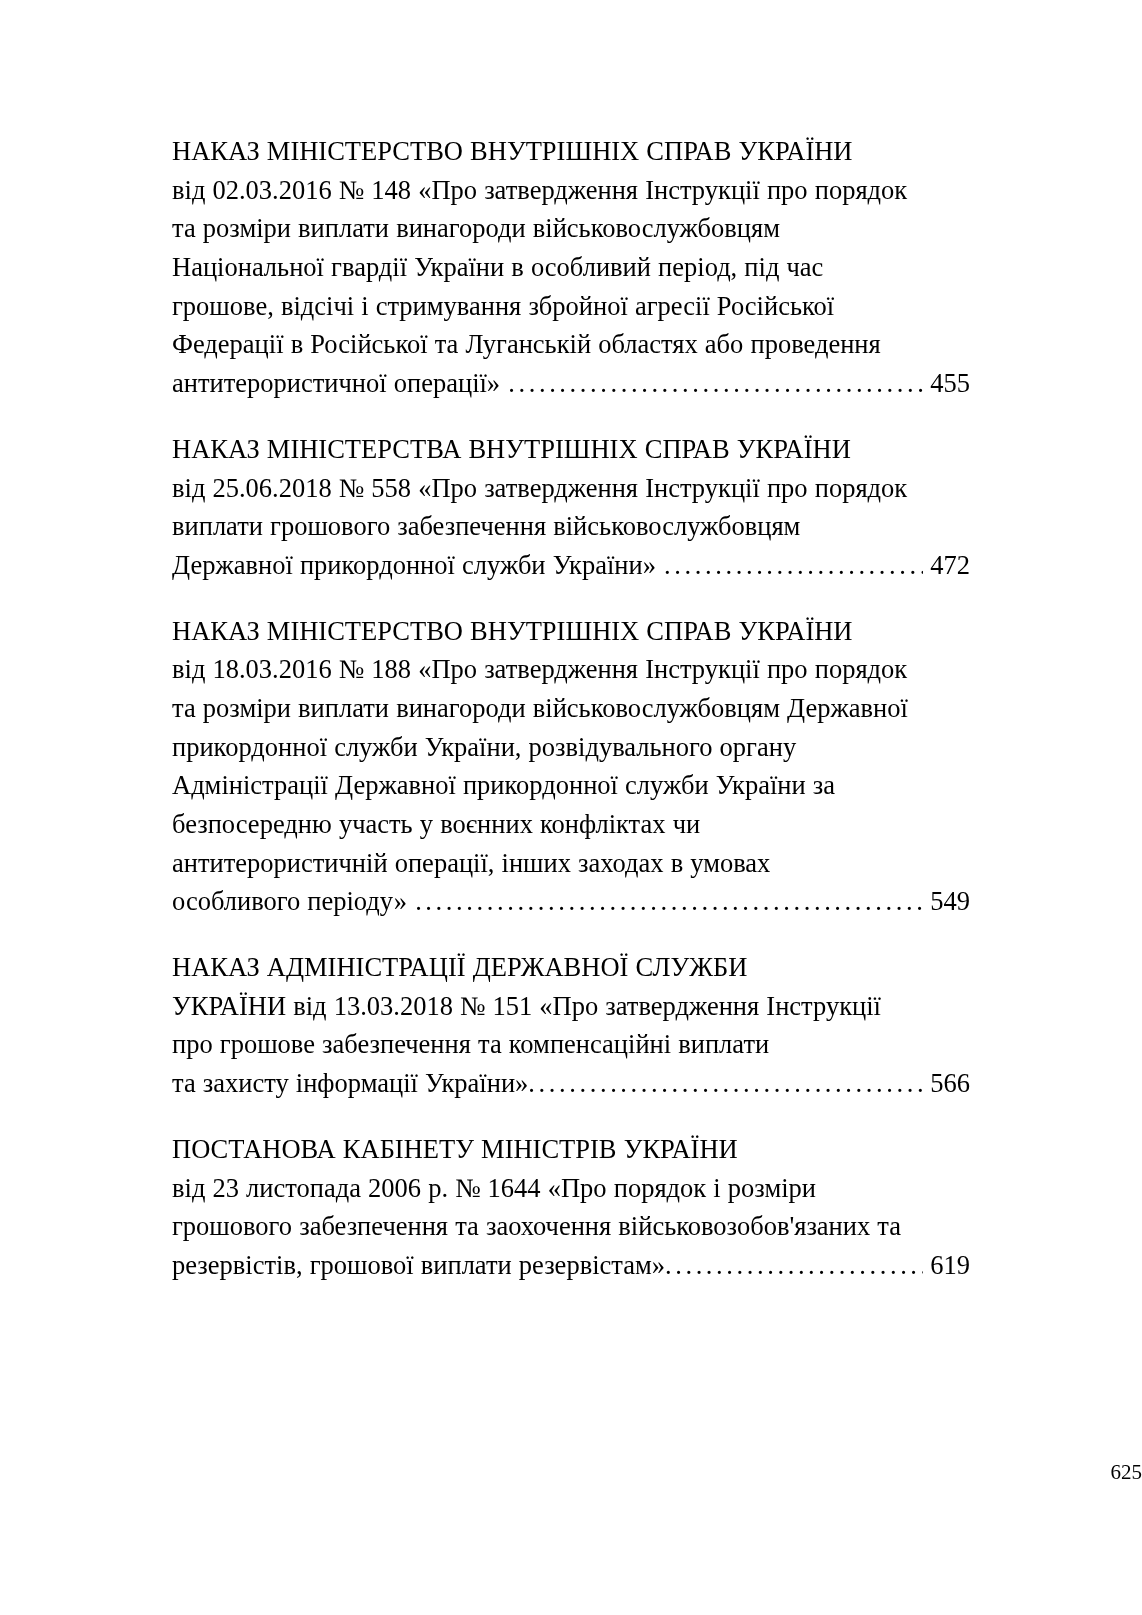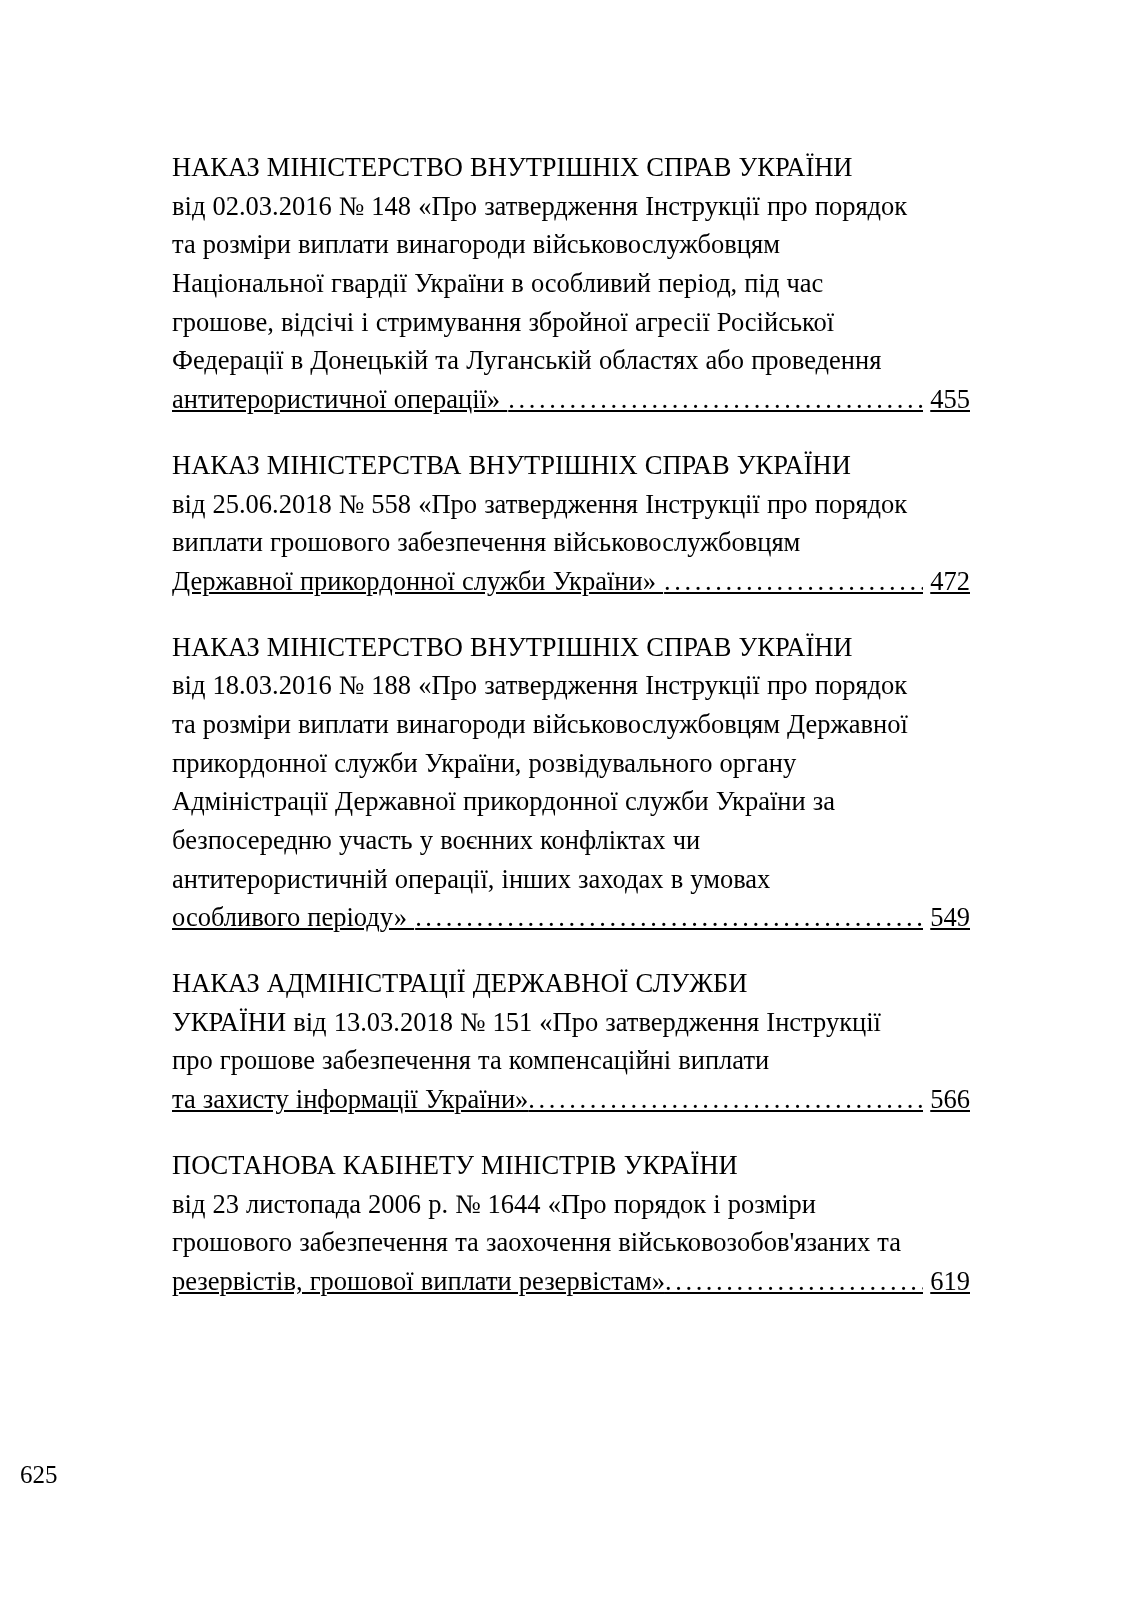--- a/index.html
+++ b/index.html
@@ -17,39 +17,38 @@
     width: 1142px;
     height: 1615px;
     margin: 0 auto;
     background: #ffffff;
     overflow: hidden;
     box-sizing: border-box;
   }
   .content {
     position: absolute;
     left: 172px;
-    top: 148px;
+    top: 132px;
     width: 798px;
   }
   .toc-entry {
     margin: 0 0 27px 0;
     font-size: 26.5px;
     line-height: 1.46;
     text-align: left;
     word-spacing: 0.5px;
   }
   .toc-entry:last-child {
     margin-bottom: 0;
   }
   
   .leader-line {
     display: flex;
     align-items: baseline;
     width: 100%;
-    text-decoration: underline;
   }
   .leader-tail {
     white-space: pre;
     flex: 0 0 auto;
   }
   .leader-dots {
     flex: 1 1 auto;
     overflow: hidden;
     white-space: nowrap;
     font-size: 26.5px;
@@ -66,40 +65,39 @@
     padding-left: 6px;
   }
   .no-space-leader .leader-dots {
     margin-left: 0;
   }
   .footer {
     position: absolute;
     left: 0;
     right: 0;
     top: 1462px;
-    text-align: left;
-    font-size: 25px;
+    text-align: right;
+    font-size: 21px;
     line-height: 1;
-    padding-left: 20px;
   }
 </style>
 </head>
 <body>
 
 <div class="page">
 
   <div class="content">
 
     <div class="toc-entry">
       <div>НАКАЗ МІНІСТЕРСТВО ВНУТРІШНІХ СПРАВ УКРАЇНИ</div>
       <div>від 02.03.2016  № 148 «Про затвердження Інструкції про порядок</div>
       <div>та розміри виплати винагороди військовослужбовцям</div>
       <div>Національної гвардії України в особливий період, під час</div>
       <div>грошове, відсічі і стримування збройної агресії Російської</div>
-      <div>Федерації в Донецькій та Луганській областях або проведення</div>
+      <div>Федерації в Російської та Луганській областях або проведення</div>
       <div class="leader-line">
         <span class="leader-tail">антитерористичної операції» </span>
         <span class="leader-dots"></span>
         <span class="page-number">455</span>
       </div>
     </div>
 
     <div class="toc-entry">
       <div>НАКАЗ МІНІСТЕРСТВА ВНУТРІШНІХ СПРАВ УКРАЇНИ</div>
       <div>від 25.06.2018  № 558 «Про затвердження Інструкції про порядок</div>

